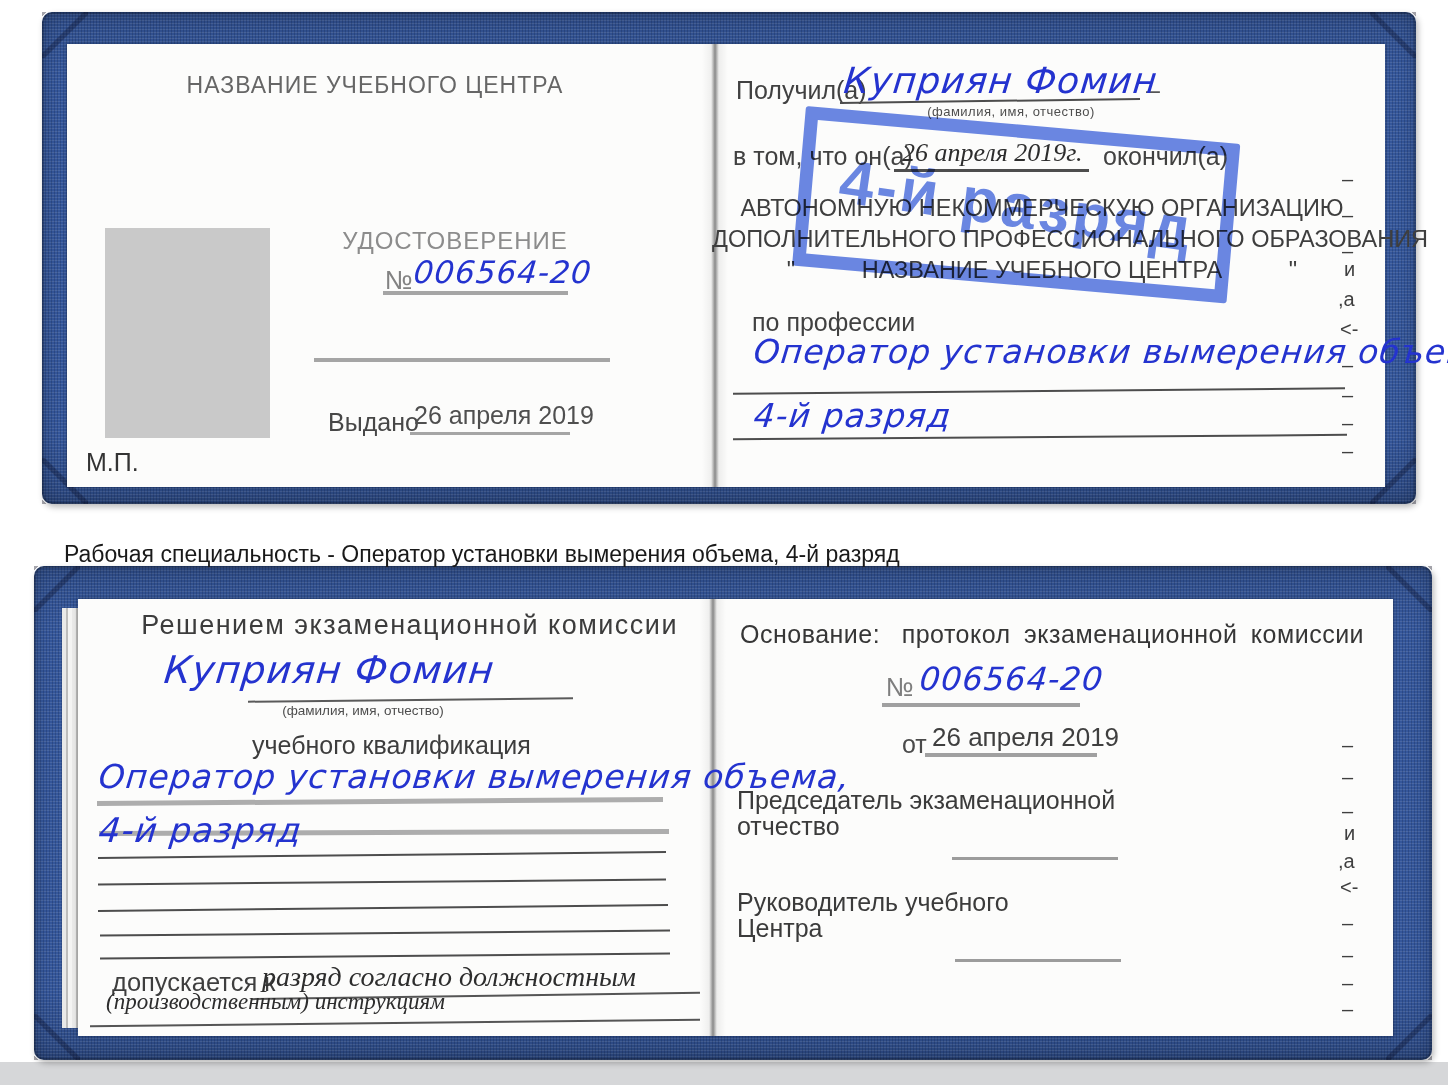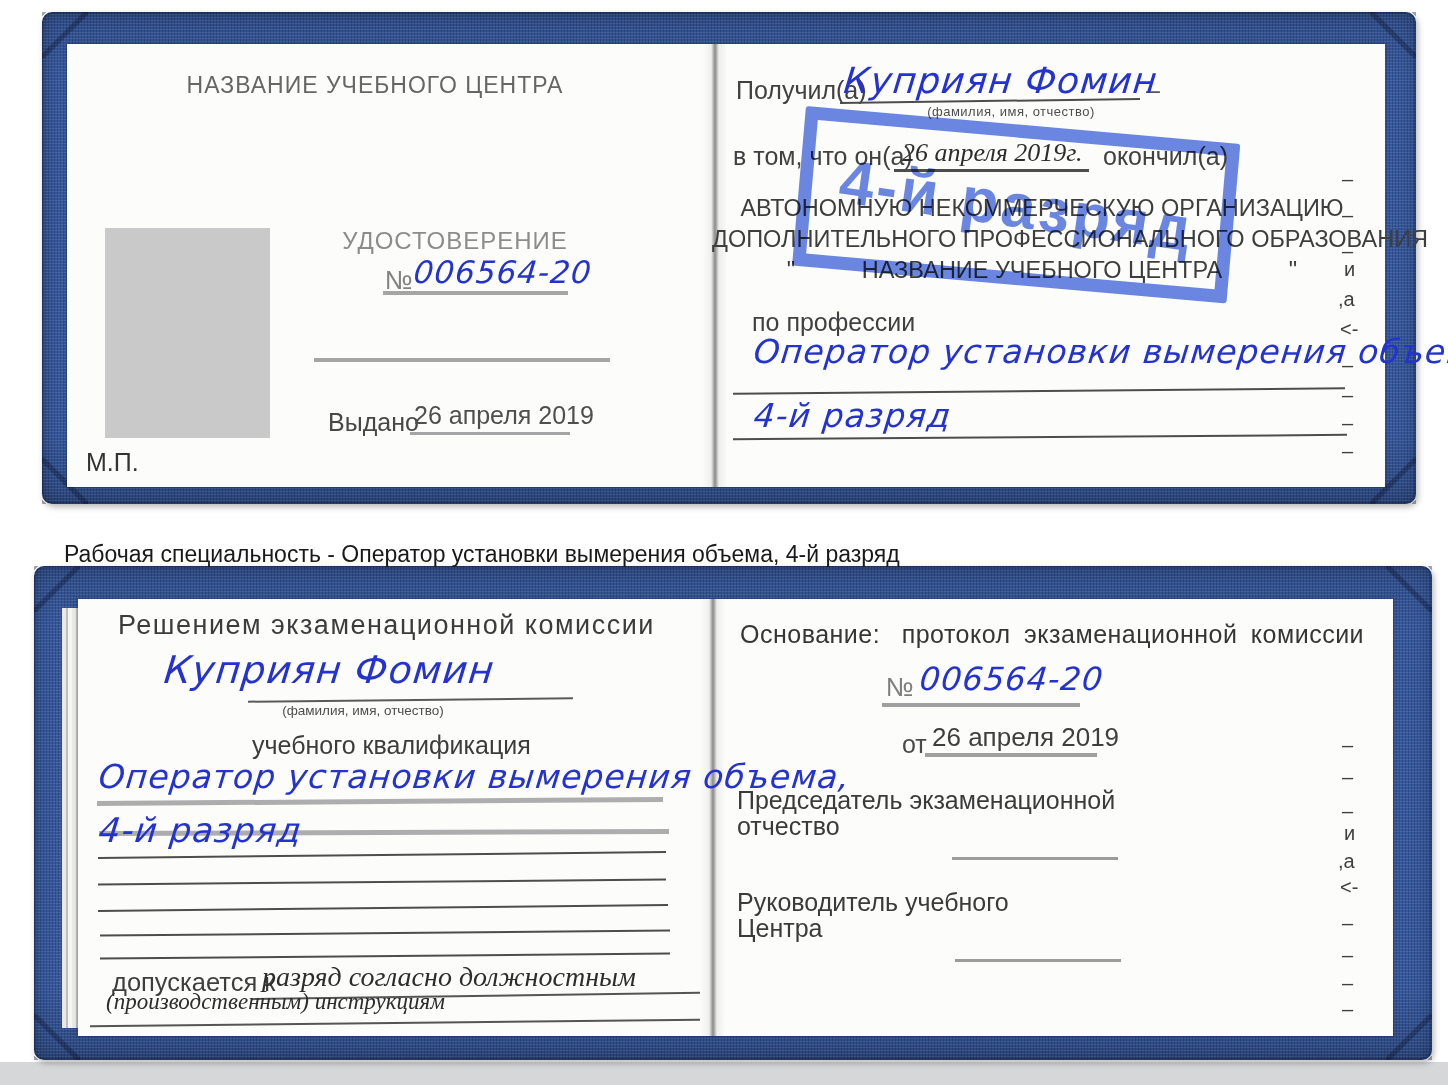--- a/index.html
+++ b/index.html
@@ -120,21 +120,21 @@
   <div class="cover" style="left:34px;top:566px;width:1398px;height:494px">
     <div class="corner tl"></div>
     <div class="corner tr"></div>
     <div class="corner bl"></div>
     <div class="corner br"></div>
   </div>
   <div class="sliver" style="left:62px;top:608px;width:16px;height:420px"></div>
   <div class="sheet" style="left:78px;top:599px;width:1315px;height:437px"></div>
   <div class="fold" style="left:700px;top:599px;height:437px"></div>
 
-  <div class="lbl" style="left:118px;top:610px;width:560px;text-align:left;font-size:27px;letter-spacing:1.5px;color:#3c3c3c">Решением экзаменационной комиссии</div>
+  <div class="lbl" style="left:118px;top:610px;width:560px;text-align:right;font-size:27px;letter-spacing:1.5px;color:#3c3c3c">Решением экзаменационной комиссии</div>
   <div class="hand" style="left:162px;top:648px;font-size:38px">Куприян Фомин</div>
   <div class="ln-dark" style="left:248px;top:699px;width:325px;height:2px;transform:rotate(-0.6deg);background:#5a5a5a"></div>
   <div class="lbl" style="left:268px;top:703px;width:190px;text-align:center;font-size:13.5px;color:#4e4e4e">(фамилия, имя, отчество)</div>
   <div class="lbl" style="left:252px;top:731px;font-size:25px;color:#3d3d3d">учебного квалификация</div>
   <div class="hand" style="left:97px;top:757px;font-size:33px">Оператор установки вымерения объема,</div>
   <div class="ln-gray" style="left:97px;top:799px;width:566px;height:5px;transform:rotate(-0.4deg);background:#adadad"></div>
   <div class="ln-gray" style="left:99px;top:830px;width:570px;height:5px;transform:rotate(-0.2deg);background:#adadad"></div>
   <div class="hand" style="left:97px;top:810px;font-size:34px">4-й разряд</div>
   <div class="ln-dark" style="left:98px;top:854px;width:568px;height:2px;transform:rotate(-0.6deg)"></div>
   <div class="ln-dark" style="left:98px;top:881px;width:568px;height:2px;transform:rotate(-0.5deg)"></div>

